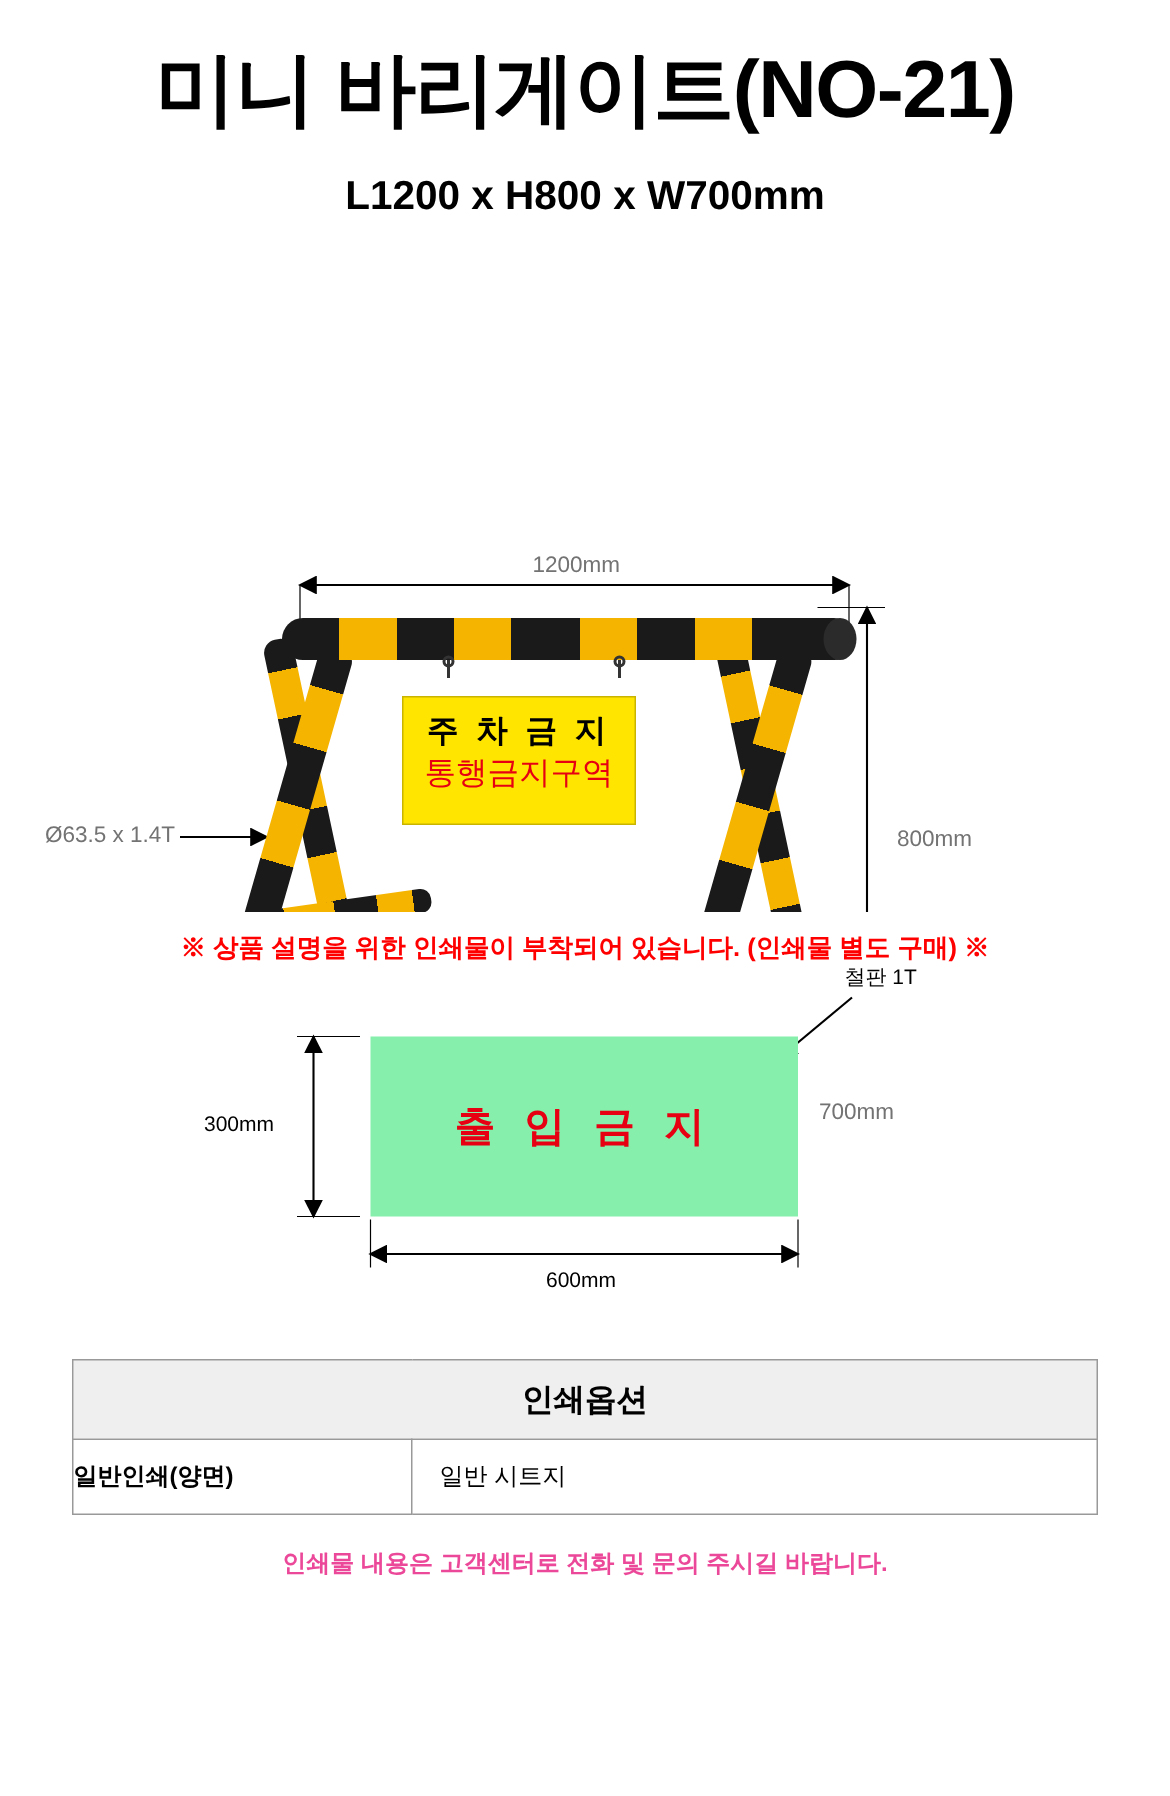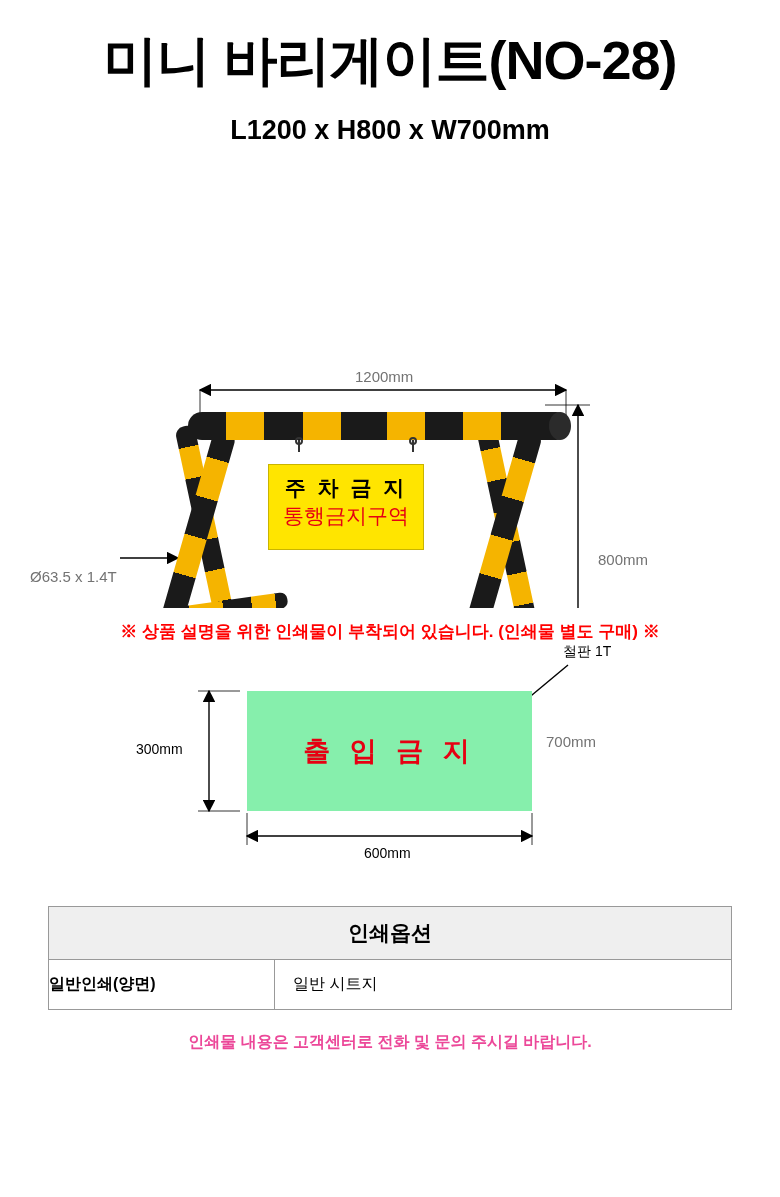--- a/index.html
+++ b/index.html
@@ -153,21 +153,21 @@
     text-align: center;
     color: #ec4899;
     font-size: 16px;
     font-weight: bold;
     margin-top: 22px;
   }
 </style>
 </head>
 <body>
 
-<div class="title">미니 바리게이트(NO-28)</div>
+<div class="title">미니 바리게이트(NO-21)</div>
 <div class="subtitle">L1200 x H800 x W700mm</div>
 
 <div class="illustration">
 
   <svg width="780" height="440" viewBox="0 0 780 440">
     <defs>
 
       <linearGradient id="topbar" x1="0" y1="0" x2="1" y2="0">
         <stop offset="0.00" stop-color="#1a1a1a"></stop>
         <stop offset="0.10" stop-color="#1a1a1a"></stop>
@@ -289,21 +289,21 @@
   </svg>
 
   <div class="sign-board">
     <div class="sign-line1">주 차 금 지</div>
     <div class="sign-line2">통행금지구역</div>
   </div>
 
   <div class="dim-label" style="left:355px; top:200px;">1200mm</div>
   <div class="dim-label" style="left:598px; top:383px;">800mm</div>
   <div class="dim-label" style="left:546px; top:565px;">700mm</div>
-  <div class="dim-label" style="left:30px; top:400px;">Ø63.5 x 1.4T</div>
+  <div class="dim-label" style="left:30px; top:380px;">Ø63.5 x 1.4T</div>
 </div>
 
 <div class="notice">※ 상품 설명을 위한 인쇄물이 부착되어 있습니다. (인쇄물 별도 구매) ※</div>
 
 <div class="plate-area">
 
   <svg width="780" height="255" viewBox="0 0 780 255">
     <defs>
       <marker id="arr2" markerWidth="9" markerHeight="9" refX="8" refY="4.5" orient="auto">
         <path d="M0,0 L9,4.5 L0,9 z" fill="#000"></path>

